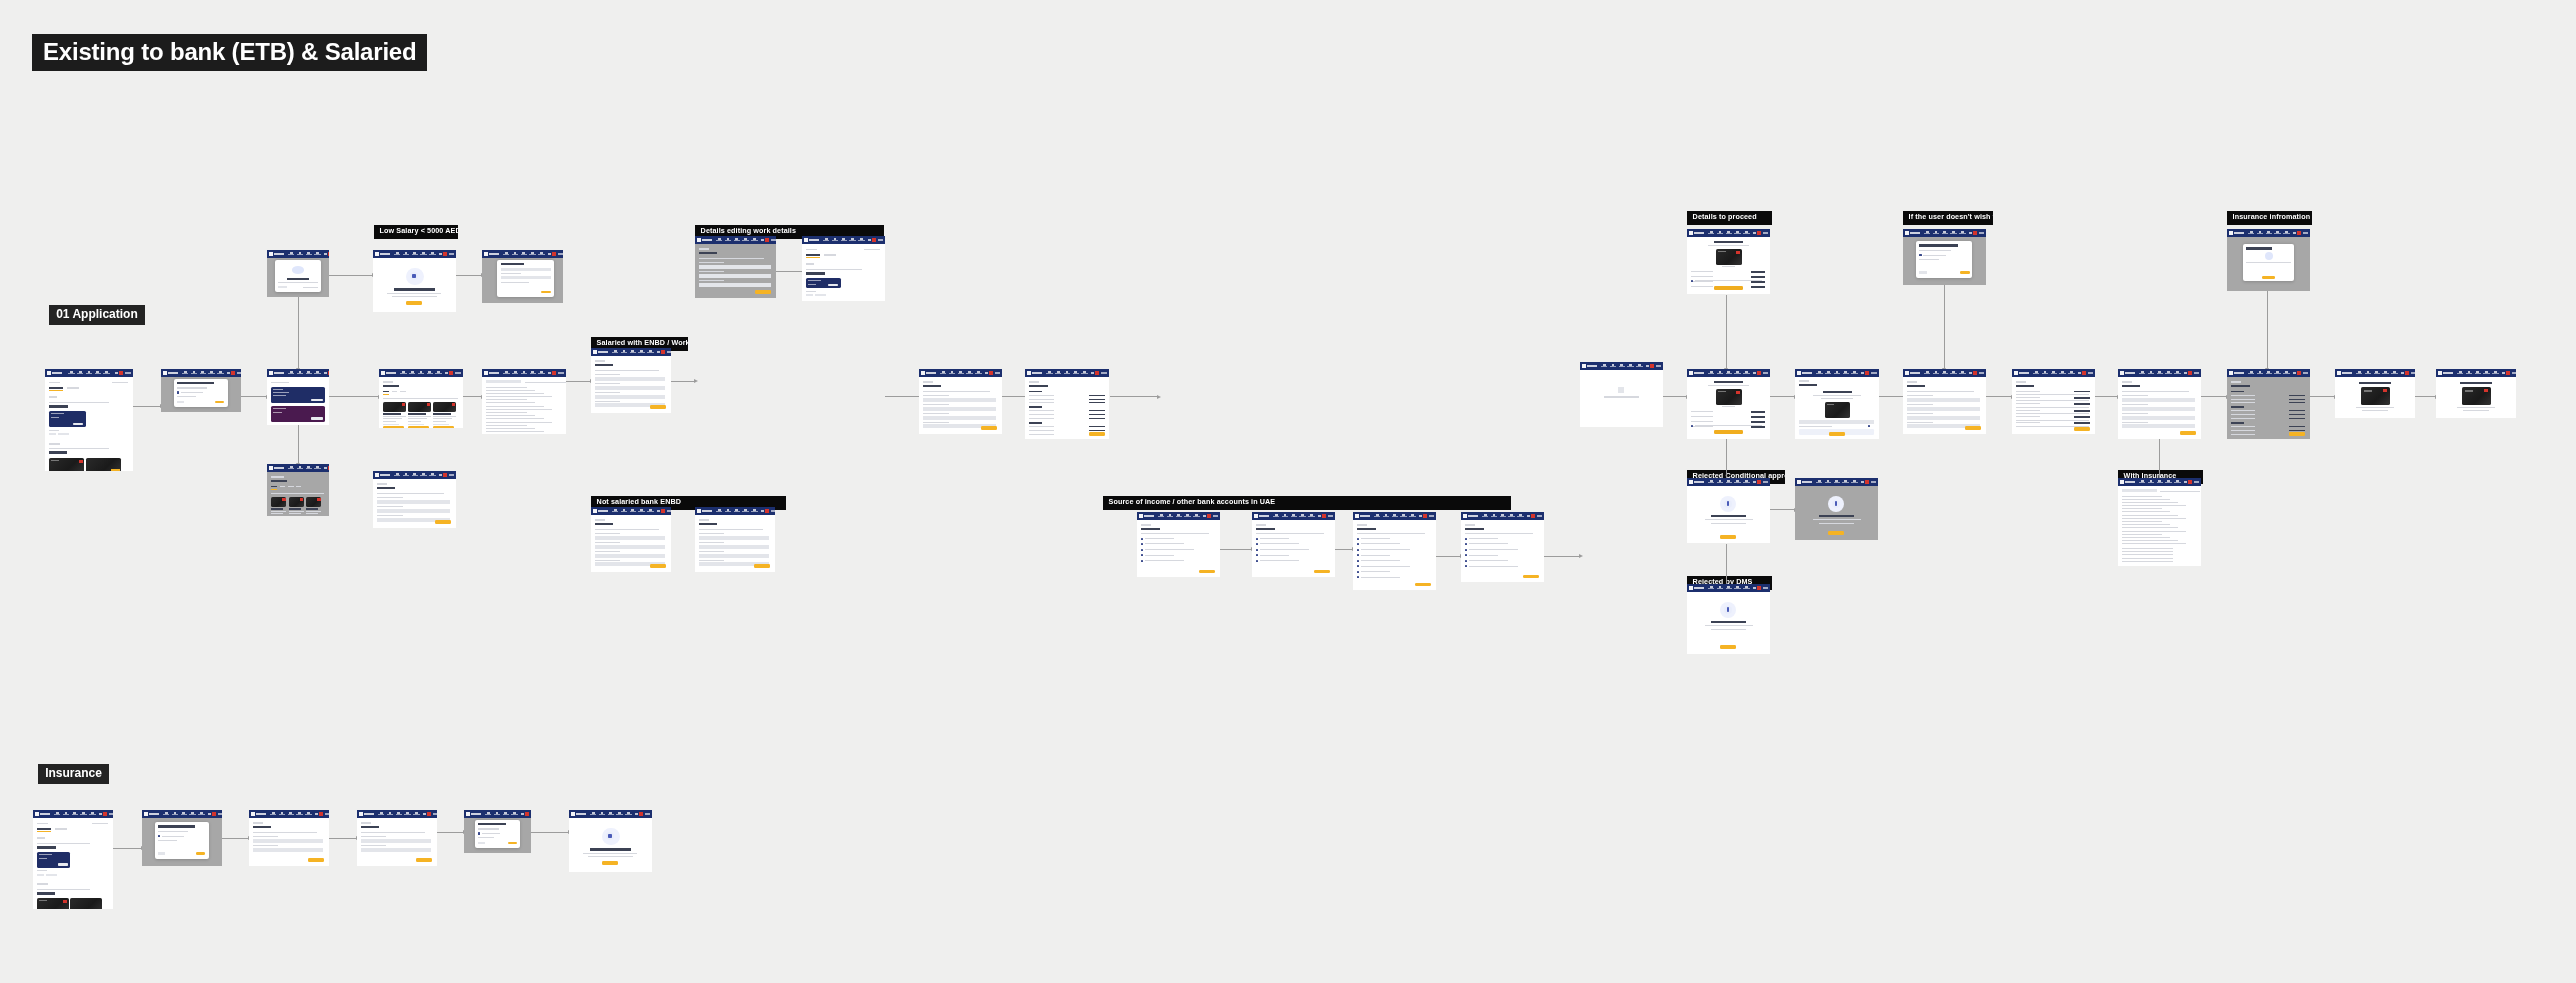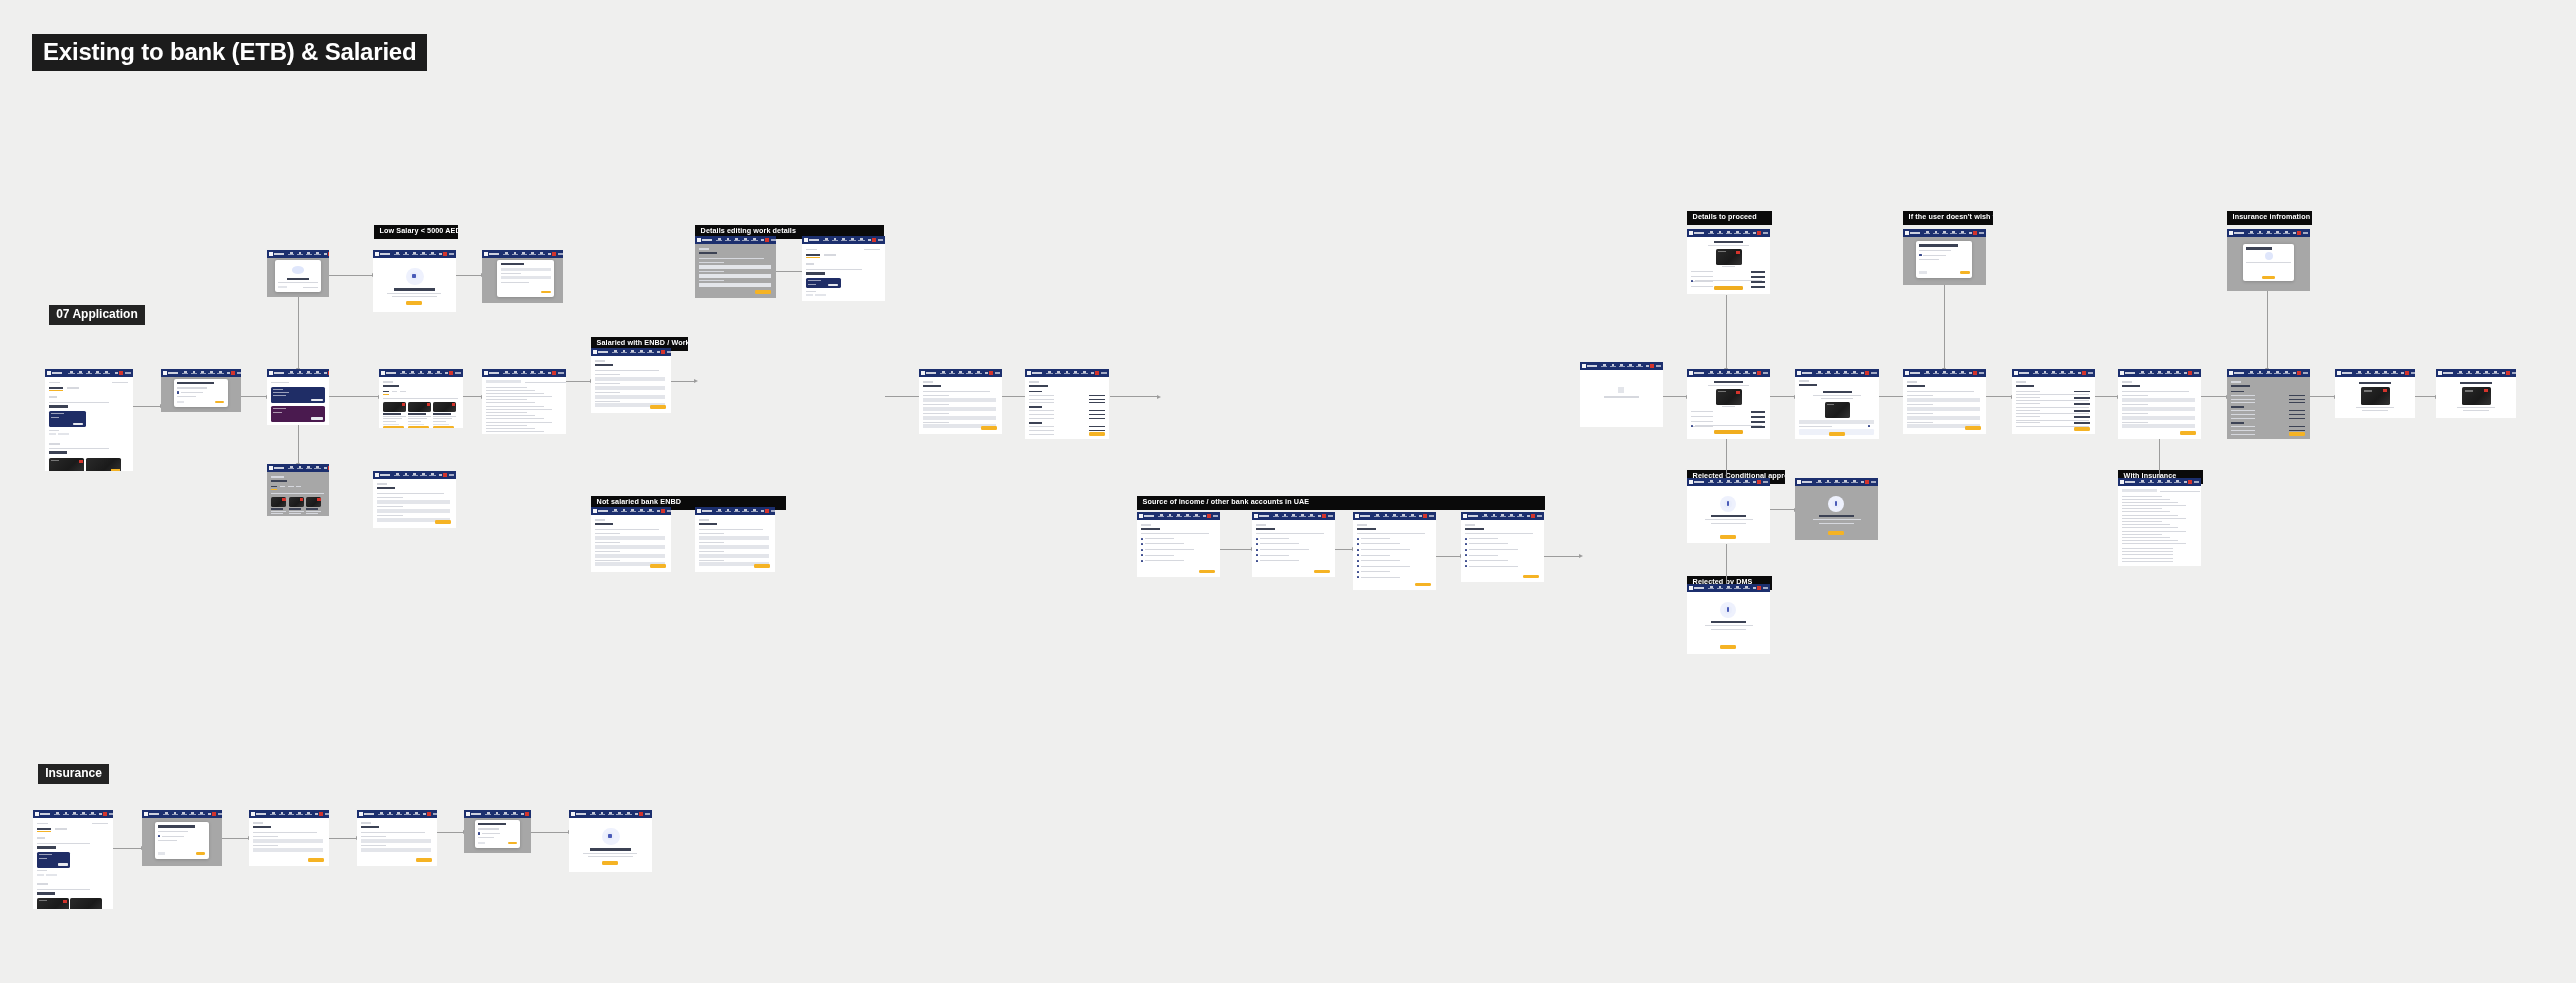--- a/index.html
+++ b/index.html
@@ -192,29 +192,29 @@
   .sqchk { position: absolute; background: #3a4a8c; border-radius: 0.6px; }
 </style>
 </head>
 <body>
 
 <div id="board">
 
   <div class="title-banner">Existing to bank (ETB) &amp; Salaried</div>
 
   <div id="sections-layer">
-      <div class="section-badge" style="left: 49px; top: 305px;">07 Application</div>
+      <div class="section-badge" style="left: 49px; top: 305px;">01 Application</div>
       <div class="section-badge" style="left: 38px; top: 764px;">Insurance</div>
     </div>
   <div id="annots-layer">
       <div class="annot" style="left: 374px; top: 225px; width: 84px;">Low Salary &lt; 5000 AED</div>
       <div class="annot" style="left: 695px; top: 225px; width: 189px;">Details editing work details</div>
       <div class="annot" style="left: 591px; top: 337px; width: 97px;">Salaried with ENBD / Work Details</div>
       <div class="annot" style="left: 591px; top: 496px; width: 195px;">Not salaried bank ENBD</div>
-      <div class="annot" style="left: 1137px; top: 496px; width: 408px;">Source of income / other bank accounts in UAE</div>
+      <div class="annot" style="left: 1103px; top: 496px; width: 408px;">Source of income / other bank accounts in UAE</div>
       <div class="annot" style="left: 1687px; top: 211px; width: 85px;">Details to proceed</div>
       <div class="annot" style="left: 1903px; top: 211px; width: 90px;">If the user doesn't wish to proceed</div>
       <div class="annot" style="left: 2227px; top: 211px; width: 85px;">Insurance infromation</div>
       <div class="annot" style="left: 1687px; top: 470px; width: 98px;">Rejected Conditional approval (NSTP)</div>
       <div class="annot" style="left: 2118px; top: 470px; width: 85px;">With Insurance</div>
       <div class="annot" style="left: 1687px; top: 576px; width: 85px;">Rejected by DMS</div>
     </div>
   <div id="conn-layer">
       <div class="conn h" style="left: 132px; top: 406px; width: 29px;"></div>
       <div class="arrowhead" style="left: 160px; top: 404px;"></div>

